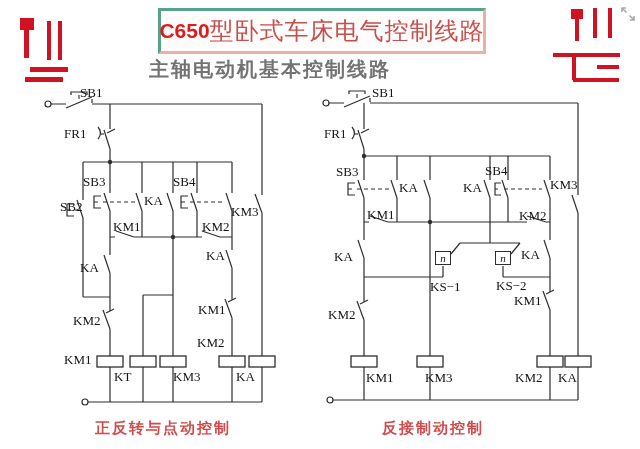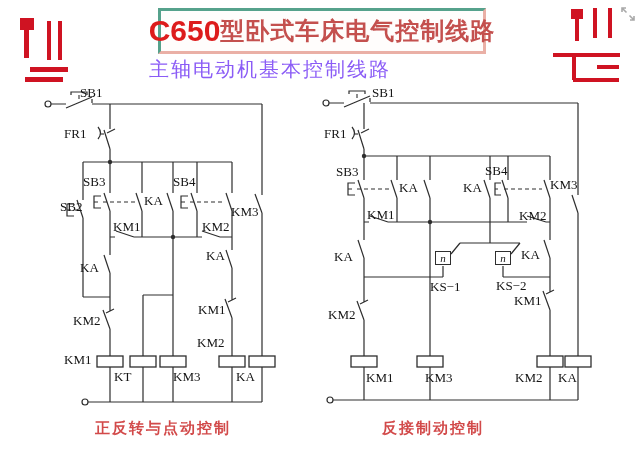--- a/index.html
+++ b/index.html
@@ -10,24 +10,24 @@
   .logo{position:absolute;}
   .logo-left{left:20px;top:16px;width:56px;height:70px;}
   .logo-right{left:552px;top:8px;width:72px;height:78px;}
   
   .fs-icon{position:absolute;right:4px;top:6px;width:16px;height:16px;}
   
   .title-box{position:absolute;left:158px;top:8px;width:322px;height:40px;
      background:#fffdfc;display:flex;align-items:center;justify-content:center;
      border-top:3px solid #56a28c;border-left:3px solid #56a28c;
      border-bottom:3px solid #eab0a6;border-right:3px solid #eab0a6;white-space:nowrap;}
-  .t-prefix{font-family:"Liberation Sans",sans-serif;font-weight:bold;font-size:30px;color:#dd1c1c;letter-spacing:0px;}
-  .t-rest{font-weight:bold;font-size:24px;color:#c4504e;letter-spacing:1px;}
+  .t-prefix{font-family:"Liberation Sans",sans-serif;font-weight:bold;font-size:21px;color:#dd1c1c;letter-spacing:0px;}
+  .t-rest{font-weight:normal;font-size:24px;color:#c4504e;letter-spacing:1px;}
   .subtitle{position:absolute;left:0;top:56px;width:540px;text-align:center;
-     font-weight:normal;font-size:20px;color:#8b5cf6;letter-spacing:2px;}
+     font-weight:bold;font-size:20px;color:#737373;letter-spacing:2px;}
   
   .circuit{position:absolute;}
   #left-circuit{left:30px;top:85px;width:290px;height:330px;}
   #right-circuit{left:320px;top:85px;width:300px;height:330px;}
   .circuit svg{position:absolute;left:0;top:0;}
   .clabel{position:absolute;font-size:13px;color:#141414;white-space:nowrap;line-height:13px;}
   .nbox{width:14px;height:12px;border:1.3px solid #2e2e2e;font-style:italic;
         font-size:11px;text-align:center;line-height:12px;background:#fff;}
   .caption{position:absolute;font-family:"Liberation Sans",sans-serif;
      font-weight:bold;font-size:15px;color:#d24a4a;text-align:left;letter-spacing:2px;}

